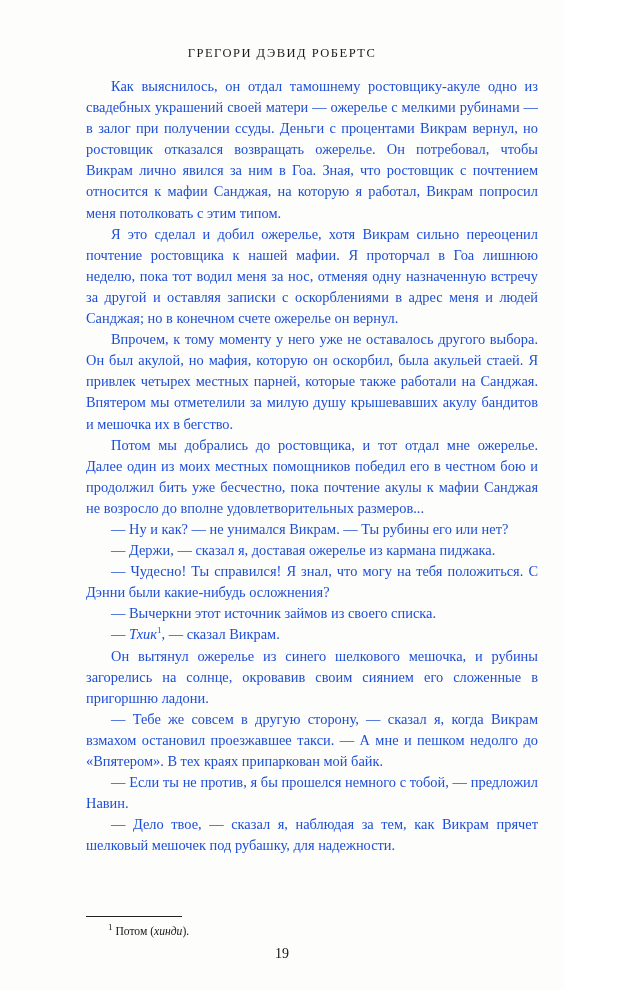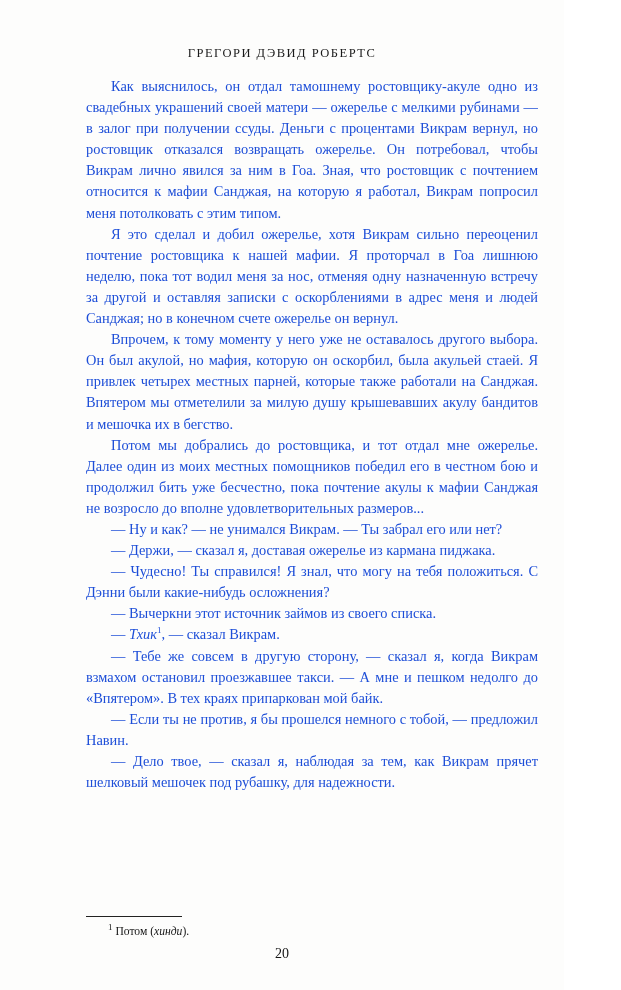--- a/index.html
+++ b/index.html
@@ -95,32 +95,33 @@
 <div class="page">
 
   <div class="running-head">ГРЕГОРИ ДЭВИД РОБЕРТС</div>
 
   <div class="textblock">
     <p>Как выяснилось, он отдал тамошнему ростовщику-акуле одно из свадебных украшений своей матери — ожерелье с мелкими рубинами — в залог при получении ссуды. Деньги с процентами Викрам вернул, но ростовщик отказался возвращать ожерелье. Он потребовал, чтобы Викрам лично явился за ним в Гоа. Зная, что ростовщик с почтением относится к мафии Санджая, на которую я работал, Викрам попросил меня потолковать с этим типом.</p>
     <p>Я это сделал и добил ожерелье, хотя Викрам сильно переоценил почтение ростовщика к нашей мафии. Я проторчал в Гоа лишнюю неделю, пока тот водил меня за нос, отменяя одну назначенную встречу за другой и оставляя записки с оскорблениями в адрес меня и людей Санджая; но в конечном счете ожерелье он вернул.</p>
     <p>Впрочем, к тому моменту у него уже не оставалось другого выбора. Он был акулой, но мафия, которую он оскорбил, была акульей стаей. Я привлек четырех местных парней, которые также работали на Санджая. Впятером мы отметелили за милую душу крышевавших акулу бандитов и мешочка их в бегство.</p>
     <p>Потом мы добрались до ростовщика, и тот отдал мне ожерелье. Далее один из моих местных помощников победил его в честном бою и продолжил бить уже бесчестно, пока почтение акулы к мафии Санджая не возросло до вполне удовлетворительных размеров...</p>
 
-    <p class="dash">— Ну и как? — не унимался Викрам. — Ты забрал его или нет?</p>
+    <p class="dash">— Ну и как? — не унимался Викрам. — Ты рубины его или нет?</p>
     <p class="dash">— Держи, — сказал я, доставая ожерелье из кармана пиджака.</p>
     <p class="dash">— Чудесно! Ты справился! Я знал, что могу на тебя положиться. С Дэнни были какие-нибудь осложнения?</p>
     <p class="dash">— Вычеркни этот источник займов из своего списка.</p>
 
     <p class="dash"><span>— </span><em>Тхик</em><sup>1</sup><span>, — сказал Викрам.</span></p>
 
+    <p>Он вытянул ожерелье из синего шелкового мешочка, и рубины загорелись на солнце, окровавив своим сиянием его сложенные в пригоршню ладони.</p>
     <p class="dash">— Тебе же совсем в другую сторону, — сказал я, когда Викрам взмахом остановил проезжавшее такси. — А мне и пешком недолго до «Впятером». В тех краях припаркован мой байк.</p>
     <p class="dash">— Если ты не против, я бы прошелся немного с тобой, — предложил Навин.</p>
     <p class="dash">— Дело твое, — сказал я, наблюдая за тем, как Викрам прячет шелковый мешочек под рубашку, для надежности.</p>
   </div>
 
   <div class="footnote-area">
     <div class="footnote-rule"></div>
     <div class="footnote"><sup>1</sup> <span>Потом (</span><em>хинди</em><span>).</span></div>
   </div>
 
-  <div class="folio">20</div>
+  <div class="folio">19</div>
 
 </div>
 
 </body></html>

